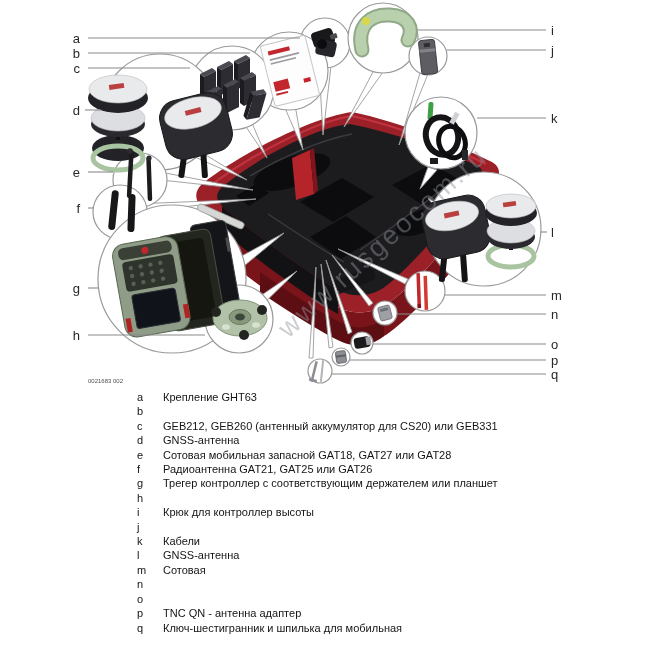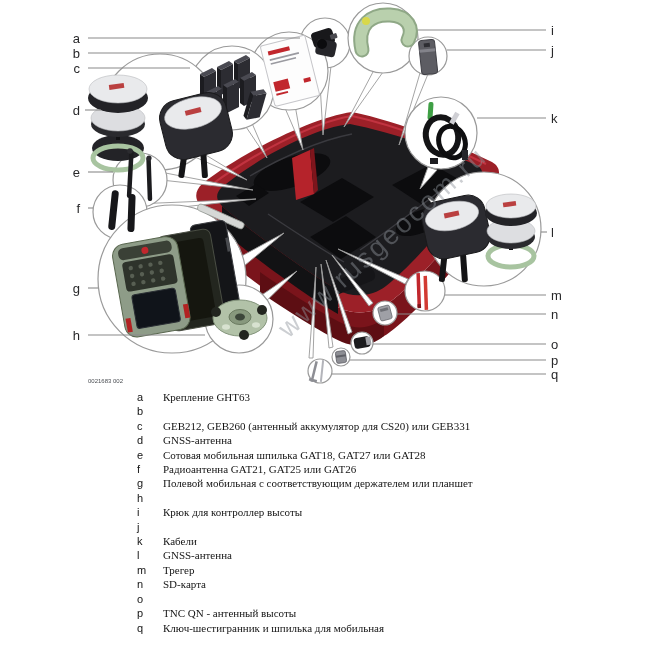--- a/index.html
+++ b/index.html
@@ -1,21 +1,21 @@
 <!DOCTYPE html>
 <html><head>
 <meta charset="utf-8">
 <style>
   html,body{margin:0;padding:0;background:#ffffff;}
   body{width:650px;height:650px;position:relative;font-family:"Liberation Sans",sans-serif;overflow:hidden;}
   #diagram{position:absolute;left:0;top:0;}
   #legend{position:absolute;left:137px;top:390px;width:410px;color:#141414;}
   .lrow{display:flex;font-size:11px;line-height:14.4px;}
   .lletter{width:26px;flex:0 0 26px;}
-  .ltext{width:352px;font-family:Liberation Serif, serif;}
+  .ltext{width:352px;}
   svg text{font-family:"Liberation Sans",sans-serif;}
   .callout-letter{font-size:13px;fill:#28282a;}
   .leader{stroke:#8a8a8a;stroke-width:1.1;fill:none;}
   .tail{fill:#ffffff;stroke:#9a9a9a;stroke-width:0.9;}
   .balloon{fill:#ffffff;stroke:#9a9a9a;stroke-width:1.2;}
 </style>
 </head>
 <body>
 
 <svg id="diagram" width="650" height="390" viewBox="0 0 650 390">
@@ -325,29 +325,29 @@
   <div class="lrow">
       <span class="lletter">c</span>
       <span class="ltext">GEB212, GEB260 (антенный аккумулятор для CS20) или GEB331</span>
     </div>
   <div class="lrow">
       <span class="lletter">d</span>
       <span class="ltext">GNSS-антенна</span>
     </div>
   <div class="lrow">
       <span class="lletter">e</span>
-      <span class="ltext">Сотовая мобильная шпилька GAT18, GAT27 или GAT28</span>
+      <span class="ltext">Сотовая мобильная запасной GAT18, GAT27 или GAT28</span>
     </div>
   <div class="lrow">
       <span class="lletter">f</span>
       <span class="ltext">Радиоантенна GAT21, GAT25 или GAT26</span>
     </div>
   <div class="lrow">
       <span class="lletter">g</span>
-      <span class="ltext">Полевой мобильная с соответствующим держателем или планшет</span>
+      <span class="ltext">Трегер контроллер с соответствующим держателем или планшет</span>
     </div>
   <div class="lrow">
       <span class="lletter">h</span>
     </div>
   <div class="lrow">
       <span class="lletter">i</span>
       <span class="ltext">Крюк для контроллер высоты</span>
     </div>
   <div class="lrow">
       <span class="lletter">j</span>
@@ -355,30 +355,29 @@
   <div class="lrow">
       <span class="lletter">k</span>
       <span class="ltext">Кабели</span>
     </div>
   <div class="lrow">
       <span class="lletter">l</span>
       <span class="ltext">GNSS-антенна</span>
     </div>
   <div class="lrow">
       <span class="lletter">m</span>
-      <span class="ltext">Трегер</span>
+      <span class="ltext">Сотовая</span>
     </div>
   <div class="lrow">
       <span class="lletter">n</span>
-      <span class="ltext">SD-карта</span>
     </div>
   <div class="lrow">
       <span class="lletter">o</span>
     </div>
   <div class="lrow">
       <span class="lletter">p</span>
-      <span class="ltext">TNC QN - антенный высоты</span>
+      <span class="ltext">TNC QN - антенна адаптер</span>
     </div>
   <div class="lrow">
       <span class="lletter">q</span>
       <span class="ltext">Ключ-шестигранник и шпилька для мобильная</span>
     </div>
 </div>
 
 </body></html>

